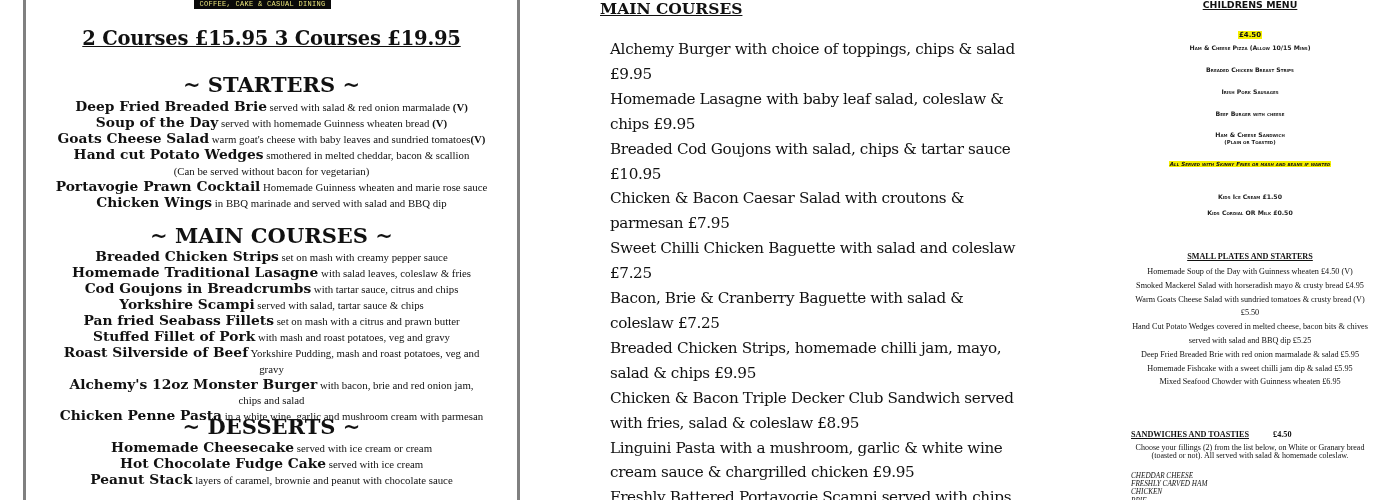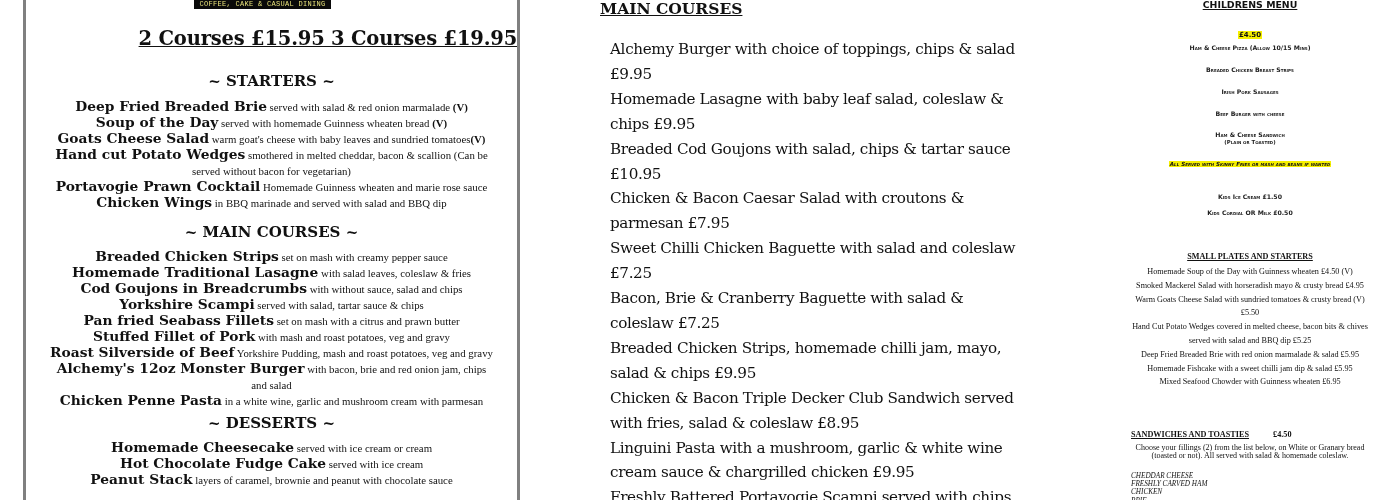--- a/index.html
+++ b/index.html
@@ -18,27 +18,27 @@
     }
     .logo-banner {
       position: absolute; left: 168px; top: 0; width: 137px; height: 9px;
       background: #0a0a0a; color: #e8e27a;
       font-family: Liberation Mono, monospace; font-size: 7px; line-height: 8px;
       letter-spacing: 0.3px; overflow: hidden; white-space: nowrap;
     }
     .price-title {
       position: absolute; left: 0; right: 0; top: 27px;
       font-family: "DejaVu Serif", serif; font-weight: bold; font-size: 19.5px;
-      text-decoration: underline; letter-spacing: -0.2px; text-align: right;
+      text-decoration: underline; letter-spacing: -0.2px;
     }
     .section-head {
       position: absolute; left: 0; right: 0;
-      font-family: "DejaVu Serif", serif; font-weight: bold; font-size: 15px;
-    }
-    .items { position: absolute; left: 0; right: 0; padding: 0 10px; }
+      font-family: "DejaVu Serif", serif; font-weight: bold; font-size: 21px;
+    }
+    .items { position: absolute; left: 0; right: 0; padding: 0 28px; }
     .item {
       line-height: 14.5px; margin: 0 0 0.5px 0;
     }
     .item .name {
       font-family: "DejaVu Serif", serif; font-weight: bold; font-size: 13.8px;
     }
     .item .desc {
       font-family: "Liberation Serif", serif; font-size: 10.8px;
     }
     .item .veg {
@@ -127,21 +127,21 @@
     <div class="item"><span class="name">Goats Cheese Salad</span><span class="desc"> warm goat's cheese with baby leaves and sundried tomatoes</span><span class="veg">(V)</span></div>
     <div class="item" style="padding:0 12px"><span class="name">Hand cut Potato Wedges</span><span class="desc"> smothered in melted cheddar, bacon &amp; scallion (Can be served without bacon for vegetarian)</span></div>
     <div class="item"><span class="name">Portavogie Prawn Cocktail</span><span class="desc"> Homemade Guinness wheaten and marie rose sauce</span></div>
     <div class="item"><span class="name">Chicken Wings</span><span class="desc"> in BBQ marinade and served with salad and BBQ dip</span></div>
   </div>
 
   <div class="section-head" style="top:223px">~ MAIN COURSES ~</div>
   <div class="items" style="top:249px">
     <div class="item"><span class="name">Breaded Chicken Strips</span><span class="desc"> set on mash with creamy pepper sauce</span></div>
     <div class="item"><span class="name">Homemade Traditional Lasagne</span><span class="desc"> with salad leaves, coleslaw &amp; fries</span></div>
-    <div class="item"><span class="name">Cod Goujons in Breadcrumbs</span><span class="desc"> with without sauce, salad and chips</span></div>
+    <div class="item"><span class="name">Cod Goujons in Breadcrumbs</span><span class="desc"> with tartar sauce, citrus and chips</span></div>
     <div class="item"><span class="name">Yorkshire Scampi</span><span class="desc"> served with salad, tartar sauce &amp; chips</span></div>
     <div class="item"><span class="name">Pan fried Seabass Fillets</span><span class="desc"> set on mash with a citrus and prawn butter</span></div>
     <div class="item"><span class="name">Stuffed Fillet of Pork</span><span class="desc"> with mash and roast potatoes, veg and gravy</span></div>
     <div class="item"><span class="name">Roast Silverside of Beef</span><span class="desc"> Yorkshire Pudding, mash and roast potatoes, veg and gravy</span></div>
     <div class="item" style="padding:0 12px"><span class="name">Alchemy's 12oz Monster Burger</span><span class="desc"> with bacon, brie and red onion jam, chips and salad</span></div>
     <div class="item"><span class="name">Chicken Penne Pasta</span><span class="desc"> in a white wine, garlic and mushroom cream with parmesan</span></div>
   </div>
 
   <div class="section-head" style="top:414px">~ DESSERTS ~</div>
   <div class="items" style="top:440px">

